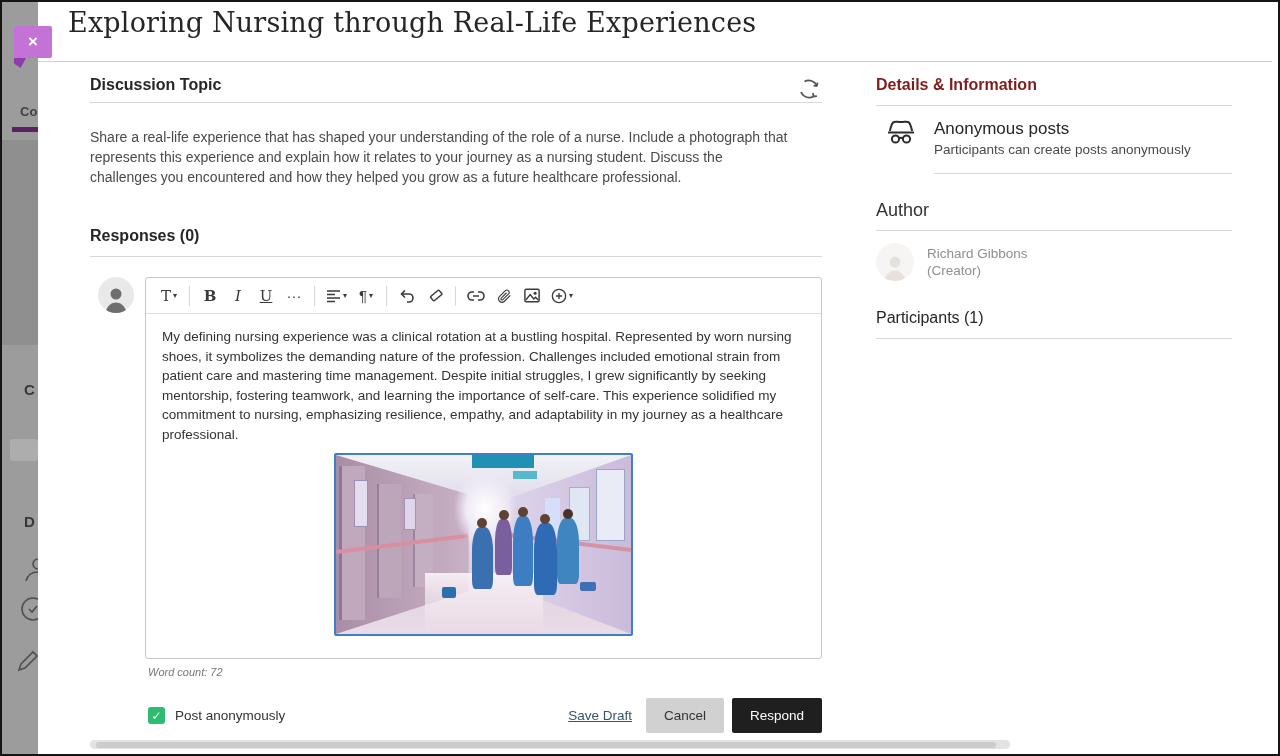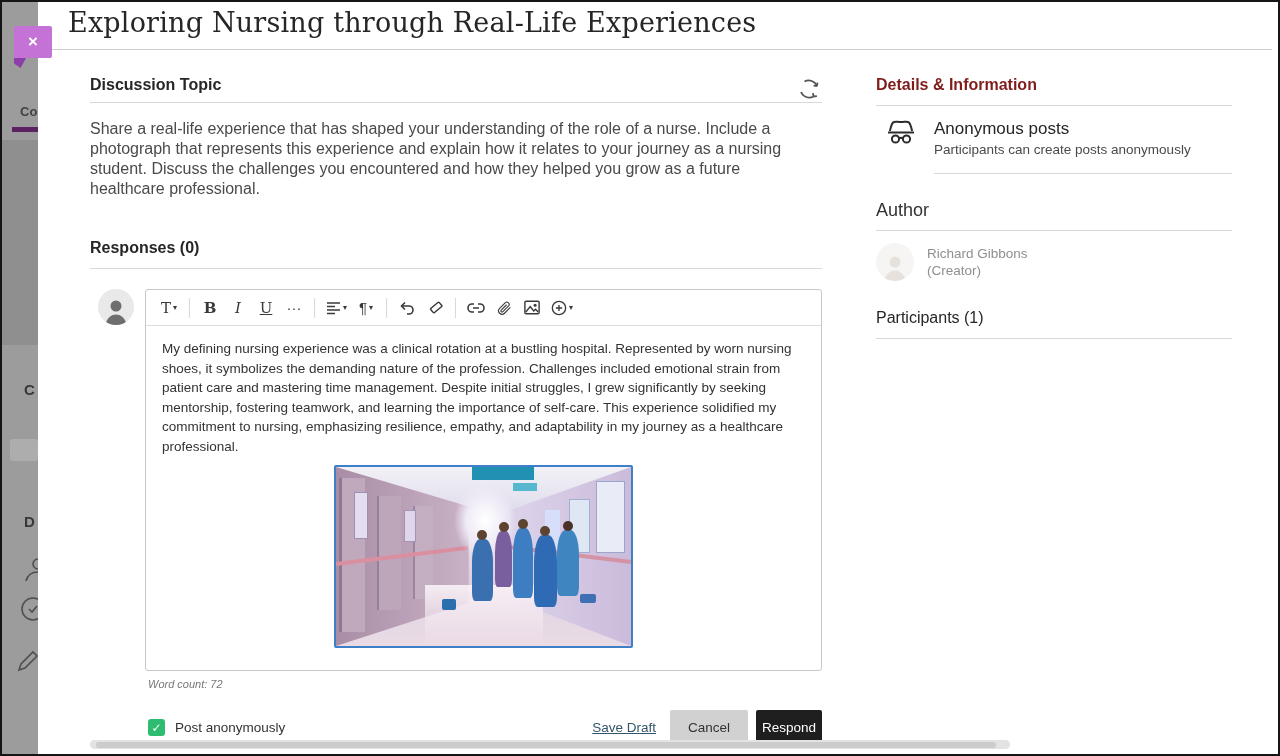--- a/index.html
+++ b/index.html
@@ -16,28 +16,28 @@
   .bd-box { position:absolute; left:8px; top:437px; width:28px; height:22px; background:#adadad; border-radius:3px; }
   .bd-head2 { left:22px; top:511px; font-size:15px; font-weight:700; color:#383838; }
   .bd-icon { position:absolute; }
 
   
   .close-btn { position:absolute; left:12px; top:24px; width:38px; height:32px; background:#c472d6; border-radius:2px; z-index:30; color:#fff; font-size:17px; font-weight:700; display:flex; align-items:center; justify-content:center; cursor:pointer; }
   .close-tail { position:absolute; left:12px; top:56px; width:12px; height:10px; background:#8f3da8; clip-path:polygon(0 0,100% 0,55% 100%,0 55%); z-index:29; }
 
   
   .panel { position:absolute; left:36px; top:0; width:1240px; height:752px; background:#ffffff; z-index:10; }
-  .title-bar { position:absolute; left:0; top:0; right:6px; height:48px; border-bottom:1px solid #cfcfcf; background:#fff; }
+  .title-bar { position:absolute; left:0; top:0; right:6px; height:60px; border-bottom:1px solid #cfcfcf; background:#fff; }
   .page-title { position:absolute; left:30px; top:5px; font-family:"DejaVu Serif","Liberation Serif",serif; font-size:27px; font-weight:500; color:#262626; letter-spacing:.2px; }
 
   
   .main-col { position:absolute; left:52px; top:48px; width:732px; }
   .section-head { display:flex; align-items:flex-start; justify-content:space-between; margin-top:26px; border-bottom:1px solid #d8d8d8; }
   .section-head h2, .resp-head { font-size:16px; font-weight:700; color:#262626; }
-  .topic-text { margin-top:16px; width:700px; font-size:16px; line-height:20px; color:#4a4a4a; }
+  .topic-text { margin-top:24px; width:700px; font-size:14px; line-height:20px; color:#4a4a4a; }
   .resp-head-wrap { margin-top:40px; padding-bottom:11px; border-bottom:1px solid #d8d8d8; }
 
   .editor-row { display:flex; margin-top:20px; }
   .avatar { width:36px; height:36px; margin-left:8px; border-radius:50%; background:#e9e9e9; overflow:hidden; flex:none; display:flex; align-items:flex-end; justify-content:center; }
   .editor-box { margin-left:11px; width:677px; height:382px; border:1px solid #c7c7c7; border-radius:3px; background:#fff; }
   .toolbar { height:36px; border-bottom:1px solid #dcdcdc; display:flex; align-items:center; padding:0 10px; gap:2px; color:#3a3a3a; }
   .tb-btn { min-width:26px; height:28px; display:flex; align-items:center; justify-content:center; font-size:15px; color:#3a3a3a; cursor:pointer; gap:2px; padding:0 4px; }
   .tb-caret { font-size:8px; color:#3a3a3a; }
   .tb-sep { width:1px; height:20px; background:#d9d9d9; margin:0 5px; }
   .tb-serif { font-family:"DejaVu Serif","Liberation Serif",serif; }
@@ -80,21 +80,21 @@
   .word-count { margin:7px 0 0 50px; padding-left:8px; font-size:11px; font-style:italic; color:#777; }
 
   .footer-row { display:flex; align-items:center; justify-content:space-between; margin:20px 0 0 58px; width:674px; }
   .anon-wrap { display:flex; align-items:center; gap:10px; }
   .checkbox { width:17px; height:17px; border-radius:3px; background:#2ebd70; color:#fff; font-size:12px; display:flex; align-items:center; justify-content:center; cursor:pointer; }
   .anon-label { font-size:13.5px; color:#333; }
   .btn-group { display:flex; align-items:center; gap:8px; }
   .link-btn { font-size:13.5px; color:#33566b; text-decoration:underline; cursor:pointer; margin-right:6px; }
   .btn { height:35px; border:none; border-radius:2px; font-size:13.5px; font-family:inherit; cursor:pointer; }
   .btn-cancel { width:78px; background:#d2d1d1; color:#333; }
-  .btn-respond { width:66px; background:#1f1f1f; color:#fff; }
+  .btn-respond { width:90px; background:#1f1f1f; color:#fff; }
 
   
   .right-col { position:absolute; left:838px; top:48px; width:356px; }
   .rc-head { margin-top:26px; padding-bottom:11px; border-bottom:1px solid #d8d8d8; font-size:16px; font-weight:700; color:#7f1d1d; }
   .info-row { display:flex; margin-top:13px; }
   .info-icon { width:30px; margin-left:10px; flex:none; }
   .info-text { margin-left:18px; }
   .info-title { font-size:17px; font-weight:400; color:#262626; }
   .info-sub { font-size:13.5px; color:#4a4a4a; margin-top:3px; }
   .indent-divider { margin:16px 0 0 58px; border-top:1px solid #d8d8d8; }

